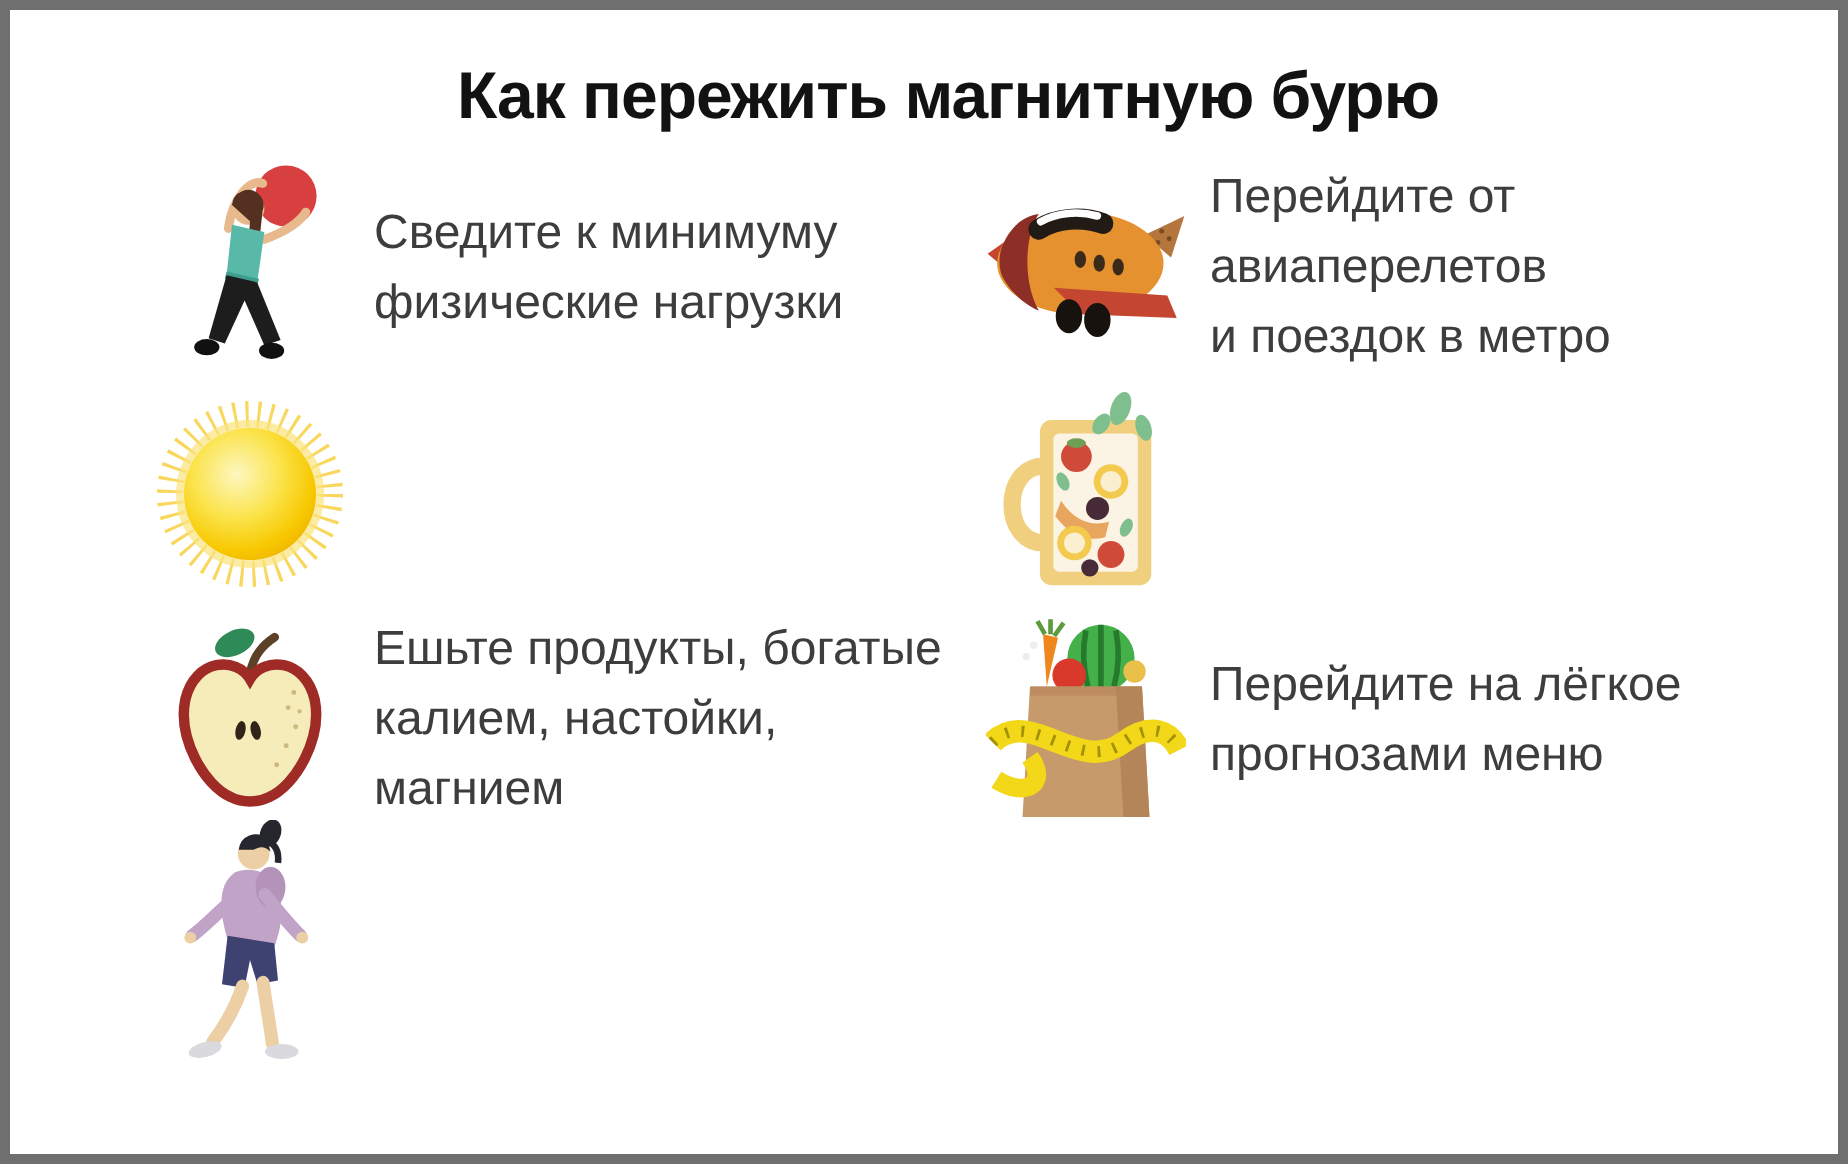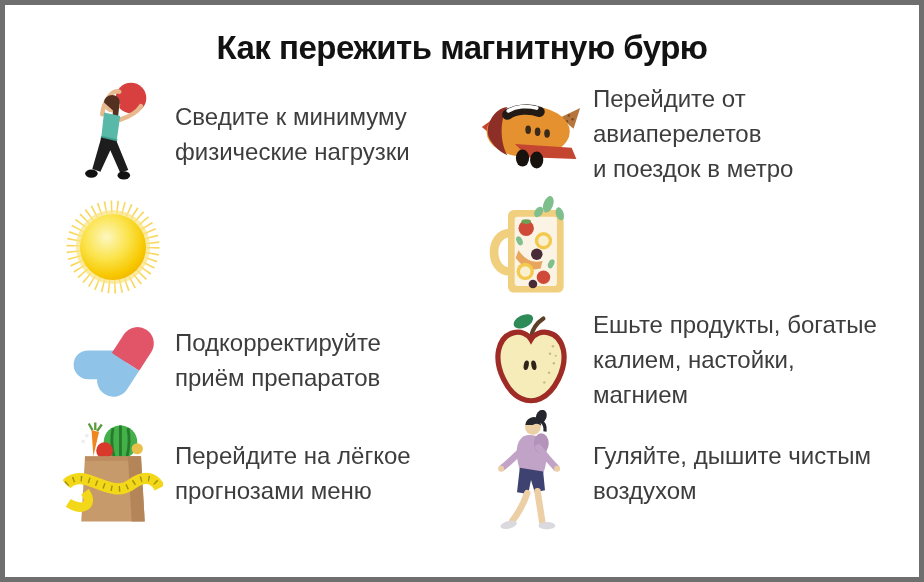--- a/index.html
+++ b/index.html
@@ -4,34 +4,34 @@
 <style>
   html,body{margin:0;padding:0;background:#fff;}
   .card{
     box-sizing:border-box;
     width:924px;height:582px;
     border:5px solid #6f6f6f;
     background:#ffffff;
     font-family:"Liberation Sans","DejaVu Sans",sans-serif;
     overflow:hidden;
     position:relative;
+    padding-left:24px;
   }
   .title{
     margin:24px 0 6px 0;
     text-align:center;
     font-size:33px;
     font-weight:bold;
     letter-spacing:-0.5px;
     color:#121212;
   }
   .grid{
     display:grid;
     grid-template-columns:418px 1fr;
     padding:4px 28px 0 40px;
-    margin-left:12px;
   }
   .item{
     display:flex;
     align-items:center;
     height:113px;
   }
   .icon-box{
     width:112px;
     min-width:112px;
     height:110px;
@@ -134,34 +134,20 @@
           <circle cx="44" cy="78" r="9" fill="#f3c94e"></circle>
           <circle cx="44" cy="78" r="5.5" fill="#faf0d0"></circle>
           <circle cx="63" cy="84" r="7" fill="#cf4a38"></circle>
           <circle cx="52" cy="91" r="4.5" fill="#472b36"></circle>
           <ellipse cx="38" cy="46" rx="3" ry="5" fill="#7fbf8e" transform="rotate(-25 38 46)"></ellipse>
           <ellipse cx="71" cy="70" rx="3" ry="5" fill="#7fbf8e" transform="rotate(25 71 70)"></ellipse>
         </svg>
       </span>
     </div>
 
-    <div class="item">
-      <span class="icon-box">
-        <svg width="96" height="96" viewBox="0 0 100 100">
-          <path d="M50 40 H24 A15 15 0 0 0 24 70 H50 Z" fill="#8fc3e8"></path>
-          <rect x="50" y="40" width="14" height="30" fill="#e25568"></rect>
-          <g transform="rotate(33 63 52)">
-            <path d="M46 52 V29 A17 17 0 0 1 80 29 V52 Z" fill="#e25568"></path>
-            <path d="M46 52 V75 A17 17 0 0 0 80 75 V52 Z" fill="#8fc3e8"></path>
-          </g>
-        </svg>
-      </span>
-      <p class="item-text">Подкорректируйте
-приём препаратов</p>
-    </div>
 
     <div class="item">
       <span class="icon-box">
         <svg width="96" height="100" viewBox="0 0 100 105">
           <path d="M50,28 C52,18 57,13 63,9" stroke="#5d4126" stroke-width="4.5" fill="none" stroke-linecap="round"></path>
           <ellipse cx="42" cy="12" rx="11" ry="6.5" fill="#2e8b57" transform="rotate(-25 42 12)"></ellipse>
           <path d="M50,31 C43,19 21,20 16,42 C12,62 26,87 40,93 C46,96 54,96 60,93 C74,87 88,62 84,42 C79,20 57,19 50,31 Z" fill="#f6ecba" stroke="#9e2b25" stroke-width="5.5"></path>
           <ellipse cx="45" cy="58" rx="2.6" ry="5" fill="#2f2417" transform="rotate(12 45 58)"></ellipse>
           <ellipse cx="53" cy="58" rx="2.6" ry="5" fill="#2f2417" transform="rotate(-12 53 58)"></ellipse>
           <g fill="#cdb97e">
@@ -216,18 +202,16 @@
           <ellipse cx="61" cy="36" rx="8" ry="11" fill="#b393ba"></ellipse>
           <path d="M58,40 C66,50 73,58 77,62" stroke="#c2a3c8" stroke-width="7" fill="none" stroke-linecap="round"></path>
           <circle cx="78" cy="63" r="3.2" fill="#eccfa5"></circle>
           <path d="M38,62 L63,66 L65,86 L54,88 L50,75 L47,90 L35,88 Z" fill="#3e4270"></path>
           <path d="M46,89 C42,101 36,111 30,119" stroke="#eccfa5" stroke-width="7" fill="none" stroke-linecap="round"></path>
           <ellipse cx="26" cy="123" rx="9" ry="4" fill="#d9d9de" transform="rotate(-14 26 123)"></ellipse>
           <path d="M57,87 C59,101 61,112 62,120" stroke="#eccfa5" stroke-width="7" fill="none" stroke-linecap="round"></path>
           <ellipse cx="67" cy="124" rx="9" ry="4" fill="#d9d9de"></ellipse>
         </svg>
       </span>
-      <p class="item-text">Гуляйте, дышите чистым
-воздухом</p>
     </div>
 
   </div>
 </div>
 
 </body></html>

